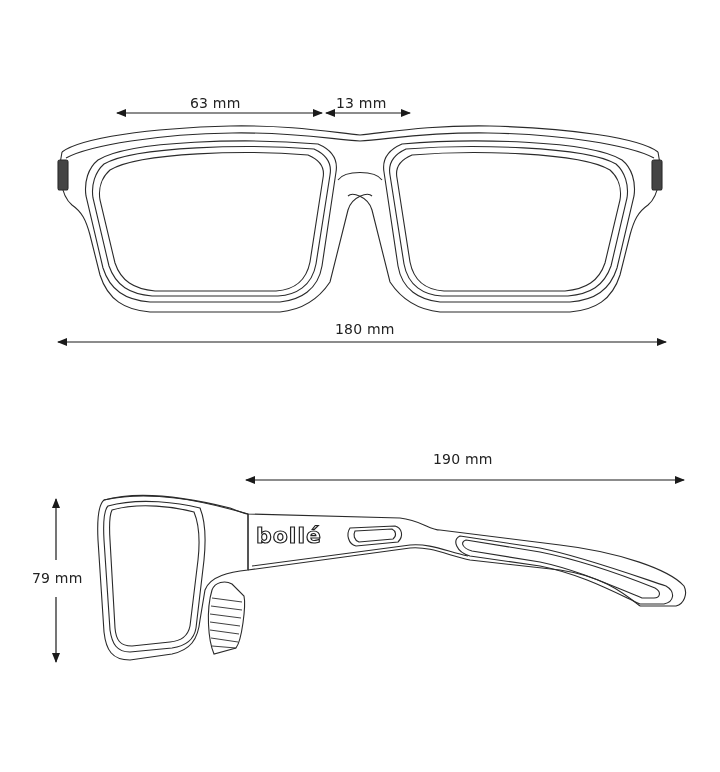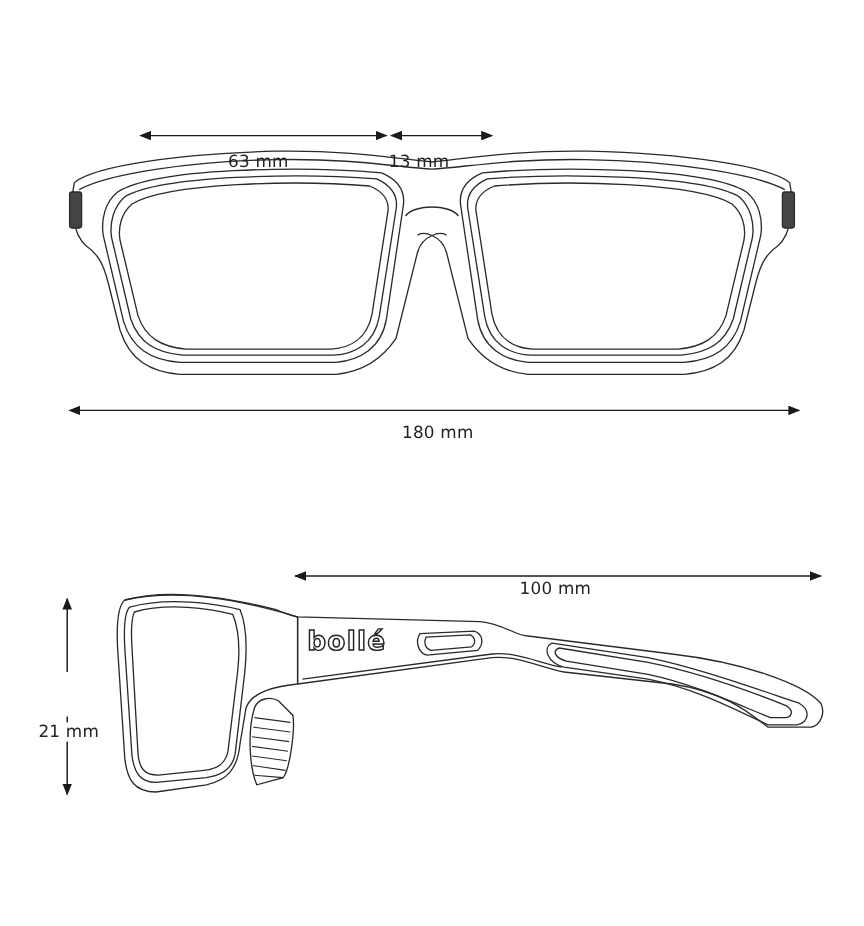--- a/index.html
+++ b/index.html
@@ -1,18 +1,18 @@
 <!DOCTYPE html>
 <html><head>
   <meta charset="utf-8">
   <style>
     html, body { margin: 0; padding: 0; background: #ffffff; }
     body { width: 720px; height: 772px; position: relative; overflow: hidden; font-family: "DejaVu Sans", sans-serif; color: #1a1a1a; }
     .canvas { position: absolute; left: 0; top: 0; width: 720px; height: 772px; }
-    .label { position: absolute; font-size: 14px; color: #222; white-space: nowrap; letter-spacing: 0.2px; background: #fff; line-height: 16px; margin-top: 32px; }
+    .label { position: absolute; font-size: 14px; color: #222; white-space: nowrap; letter-spacing: 0.2px; background: #fff; line-height: 16px; }
     svg { position: absolute; left: 0; top: 0; }
   </style>
 </head>
 <body>
 
 <div class="canvas">
 
   <svg width="720" height="772" viewBox="0 0 720 772">
     <defs>
       <marker id="arrow" markerWidth="10" markerHeight="8" refX="9" refY="4" orient="auto" markerUnits="userSpaceOnUse">
@@ -81,18 +81,18 @@
     </g>
 
     <line x1="246" y1="480" x2="684" y2="480" stroke="#1a1a1a" stroke-width="1.2" marker-start="url(#arrowStart)" marker-end="url(#arrow)"></line>
     <line x1="56" y1="499" x2="56" y2="560" stroke="#1a1a1a" stroke-width="1.2" marker-start="url(#arrowStart)"></line>
     <line x1="56" y1="597" x2="56" y2="662" stroke="#1a1a1a" stroke-width="1.2" marker-end="url(#arrow)"></line>
   </svg>
 
   <div style="position:absolute; left:256px; top:524px; font-size:22px; font-weight:bold; letter-spacing:1px; color:#fff; -webkit-text-stroke:1.2px #222; font-family:'DejaVu Sans', sans-serif; line-height:24px;text-align:center;">bollé</div>
 
   <div class="label" style="left:190px; top:95px; background:transparent;">63 mm</div>
-  <div class="label" style="left:324px; top:95px; background:transparent;">13 mm</div>
+  <div class="label" style="left:336px; top:95px; background:transparent;">13 mm</div>
   <div class="label" style="left:335px; top:321px; background:transparent;">180 mm</div>
-  <div class="label" style="left:433px; top:451px; background:transparent;">100 mm</div>
-  <div class="label" style="left:32px; top:570px;">21 mm</div>
+  <div class="label" style="left:433px; top:451px; background:transparent;">190 mm</div>
+  <div class="label" style="left:32px; top:570px;">79 mm</div>
 
 </div>
 
 </body></html>

